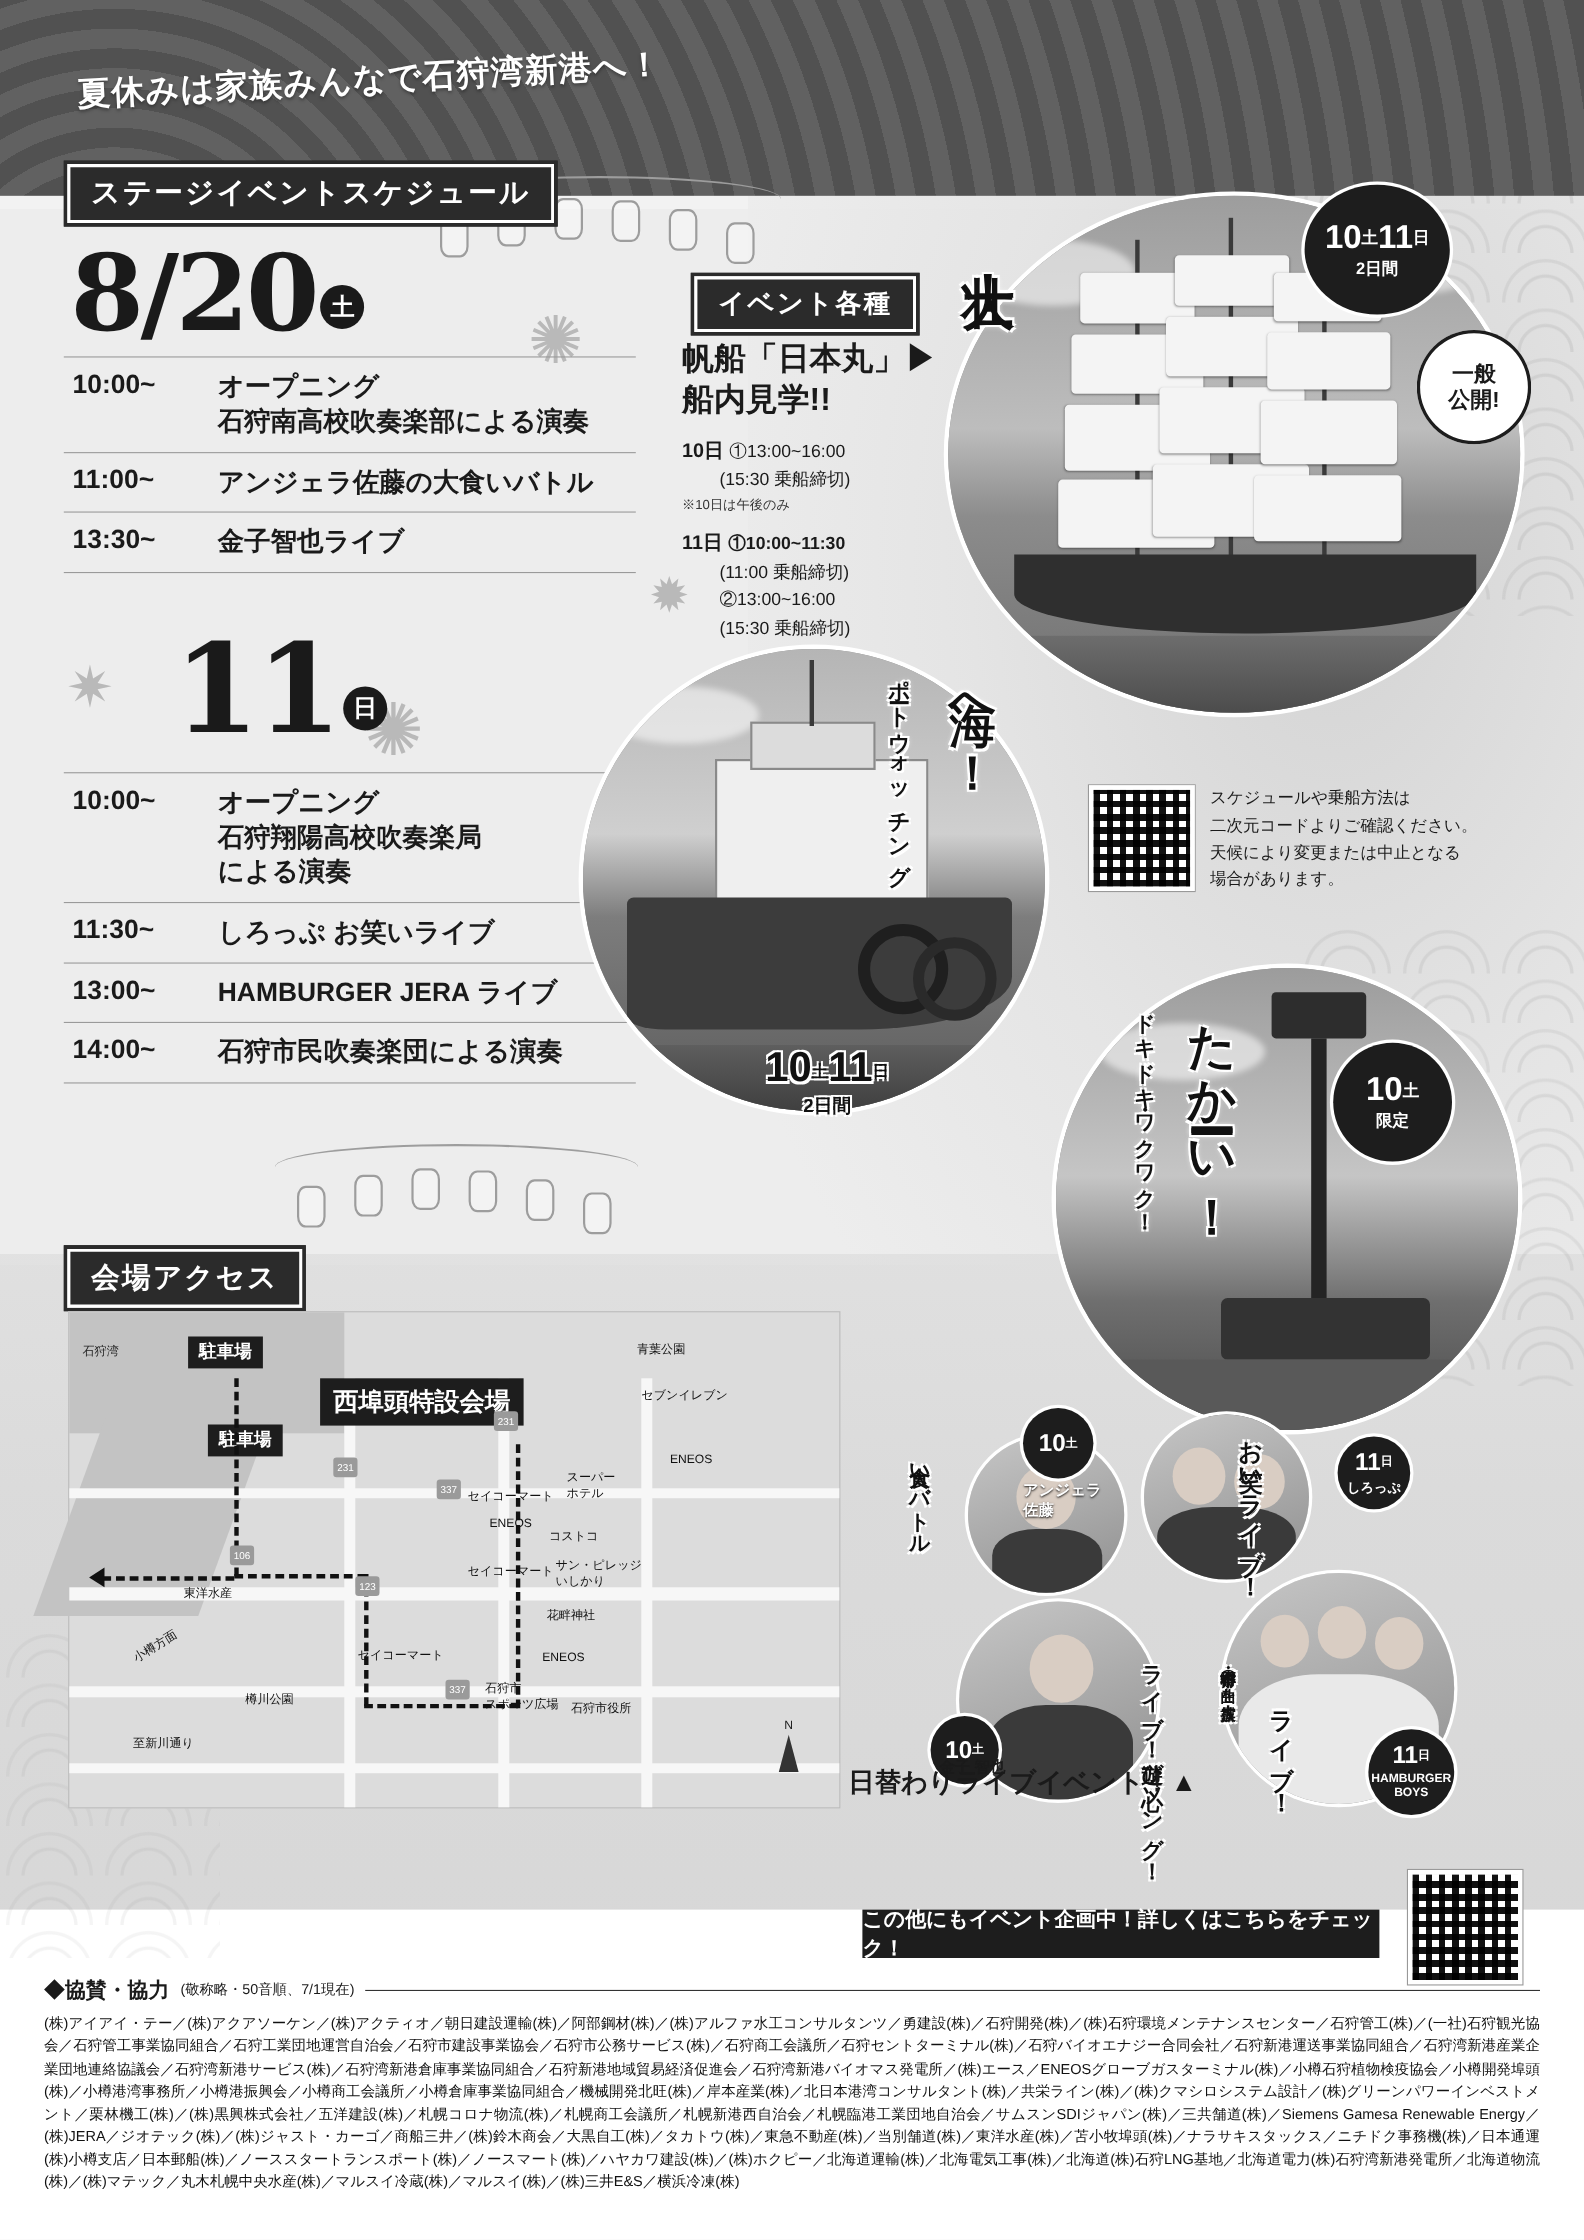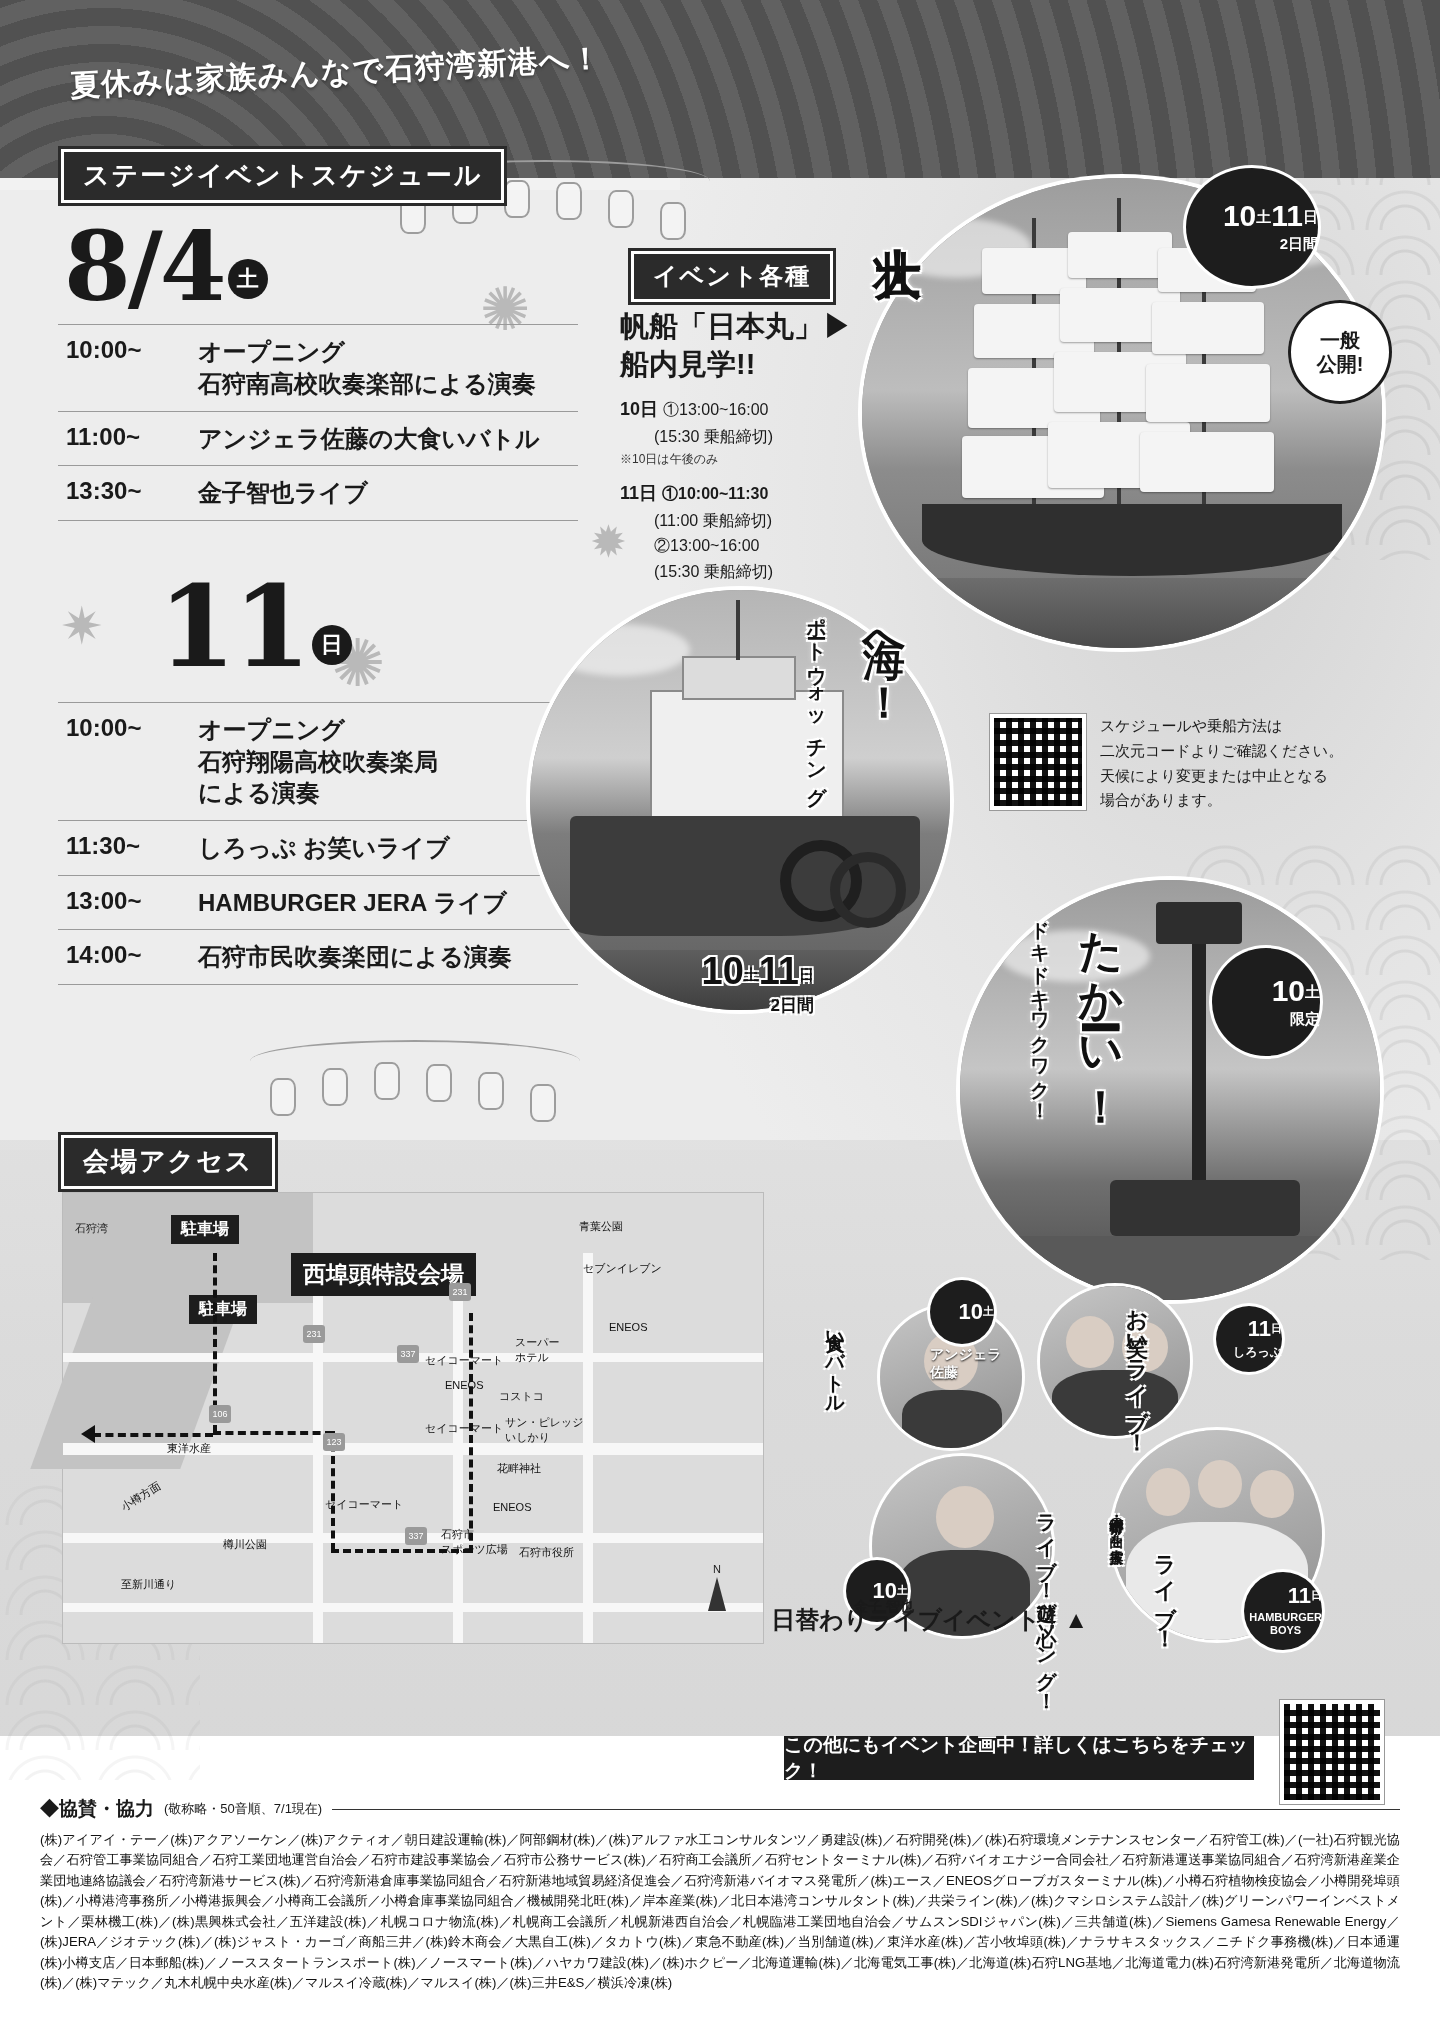--- a/index.html
+++ b/index.html
@@ -188,21 +188,21 @@
     letter-spacing: 2px;
   }
   .vertical { writing-mode: vertical-rl; text-orientation: upright; }
 
   .badge-dark {
     position: absolute;
     border-radius: 50%;
     background: #1d1d1d;
     color: #fff;
     display: flex; flex-direction: column;
-    align-items: flex-end; justify-content: center;
+    align-items: center; justify-content: center;
     text-align: center;
     font-weight: bold;
     box-shadow: 0 0 0 3px #fff;
   }
   .badge-dark .line1 { font-size: 30px; line-height: 1; }
   .badge-dark .line1 .sup { font-size: 15px; vertical-align: 4px; }
   .badge-dark .line2 { font-size: 15px; margin-top: 4px; }
   .badge-white {
     position: absolute;
     border-radius: 50%;
@@ -411,21 +411,21 @@
   <div class="lantern" style="left:374px; top:1062px;"></div>
   <div class="lantern" style="left:426px; top:1064px;"></div>
   <div class="lantern" style="left:478px; top:1072px;"></div>
   <div class="lantern" style="left:530px; top:1084px;"></div>
 
   <div id="stage-schedule">
     <div class="ribbon">ステージイベントスケジュール</div>
 
     
     <div class="big-date date-810">
-      <span>8/4</span><span class="daybadge">土</span>
+      <span>8/20</span><span class="daybadge">土</span>
     </div>
     <div class="slot-list">
       <div class="slot">
         <div class="slot-time">10:00~</div>
         <div class="slot-title">オープニング<br>石狩南高校吹奏楽部による演奏</div>
       </div>
       <div class="slot">
         <div class="slot-time">11:00~</div>
         <div class="slot-title">アンジェラ佐藤の大食いバトル</div>
       </div>

